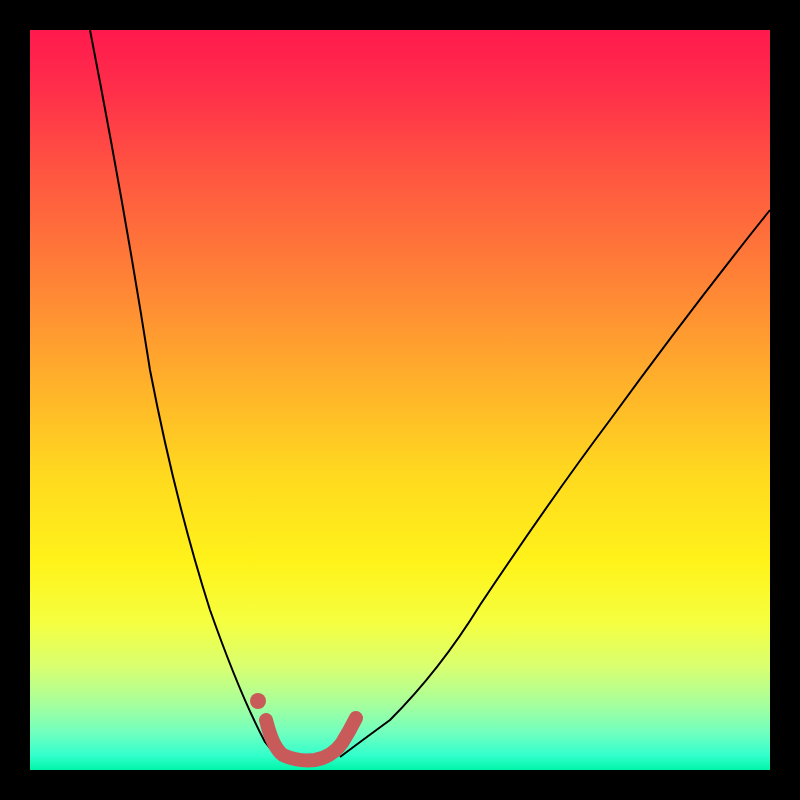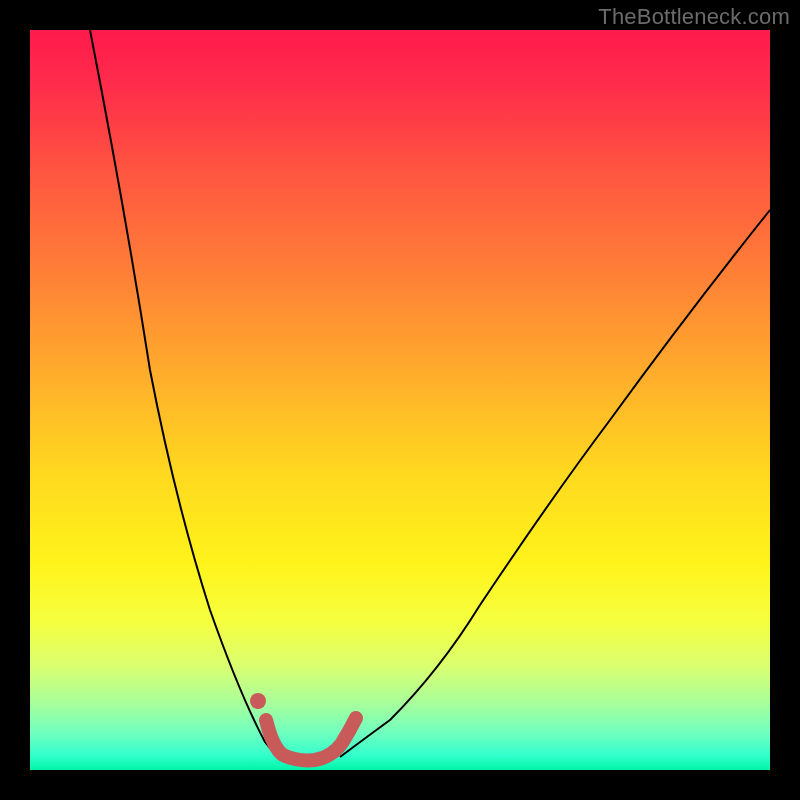--- a/index.html
+++ b/index.html
@@ -73,21 +73,20 @@
     fill: none;
     stroke: #c85a5a;
     stroke-width: 14;
     stroke-linecap: round;
   }
 </style>
 </head>
 <body>
 
 <div class="frame">
-  <div class="watermark">TheBottleneck.com</div>
 
   <div class="plot">
     <svg class="curve" viewBox="0 0 740 740" preserveAspectRatio="none">
 
       <path class="curve-path" d="M 60 0
                Q 95 180 120 340
                Q 145 470 180 580
                Q 210 665 235 712
                Q 245 725 250 727"></path>
 

